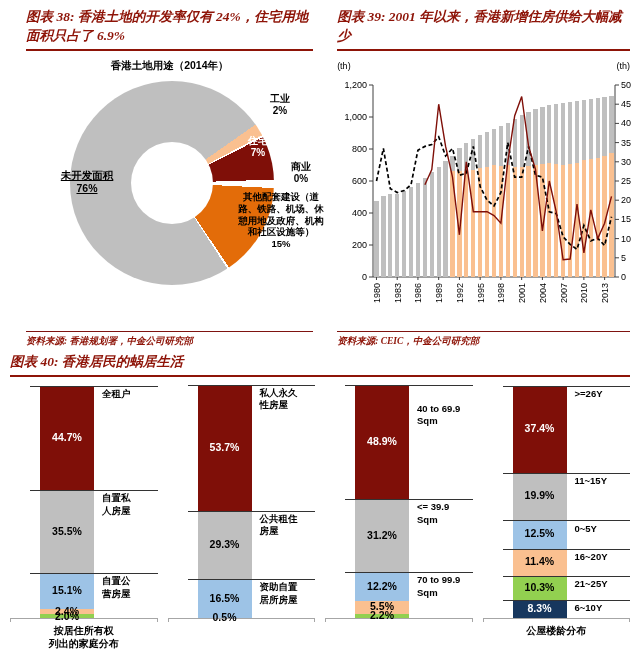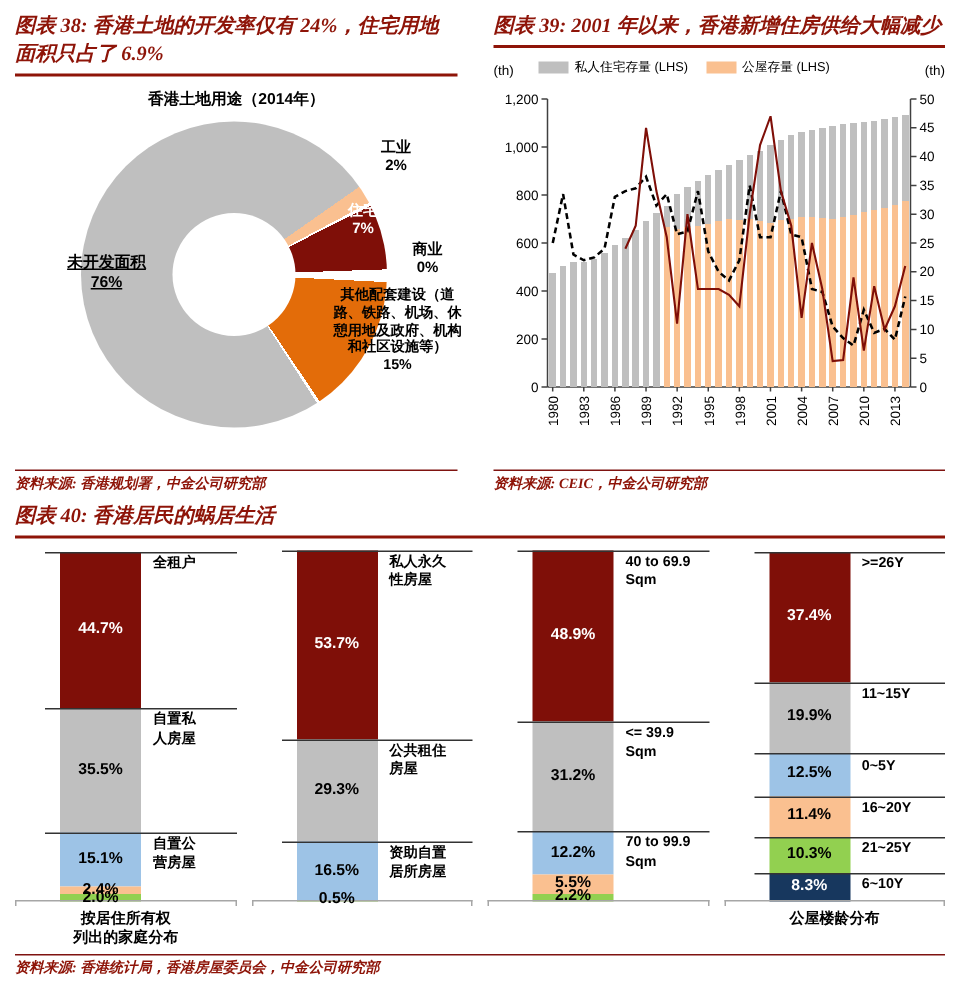--- a/index.html
+++ b/index.html
@@ -2,21 +2,21 @@
 <html><head>
 <meta charset="utf-8">
 <style>
   * { box-sizing: border-box; }
   html,body { margin:0; padding:0; }
   body {
     width:640px; height:670px; background:#ffffff; overflow:hidden;
     font-family:"Liberation Sans", sans-serif; color:#000;
   }
   .page { padding:6px 10px 0; }
-  .top-row { display:flex; gap:24px; }
+  .top-row { display:flex; gap:24px;margin-left:16px; }
   .col { display:flex; flex-direction:column; }
   .col38 { width:300px; }
   .col39 { width:306px; }
   h2.ftitle {
     margin:2px 0 3px;
     font-family:"Liberation Serif", serif;
     font-style:italic; font-weight:bold;
     font-size:13.5px; line-height:1.4; color:#8E1408;
   }
   .rule { border-top:2px solid #8E1408; margin:0 0 4px; }
@@ -101,30 +101,20 @@
       <div class="src">资料来源: 香港规划署，中金公司研究部</div>
     </section>
 
     <section class="col col39">
       <h2 class="ftitle">图表 39: 2001 年以来，香港新增住房供给大幅减少</h2>
       <div class="rule"></div>
       <div class="chart-block">
         <span class="thl">(th)</span>
         <span class="thr">(th)</span>
         <div class="legend">
-          <div class="lrow">
-            <span class="lit">
-              <span class="sw" id="sw0" style="background: rgb(191, 191, 191);"></span>
-              <span>私人住宅存量 (LHS)</span>
-            </span>
-            <span class="lit">
-              <span class="sw" id="sw1" style="background: rgb(250, 192, 144);"></span>
-              <span>公屋存量 (LHS)</span>
-            </span>
-          </div>
         </div>
         <svg id="combo" width="306" height="256">
             <line x1="36" y1="12" x2="36" y2="204" stroke="#404040" stroke-width="1"></line>
             <line x1="278" y1="12" x2="278" y2="204" stroke="#404040" stroke-width="1"></line>
             <line x1="36" y1="204" x2="278" y2="204" stroke="#404040" stroke-width="1"></line>
             <line x1="32" y1="204" x2="36" y2="204" stroke="#404040"></line>
             <text x="30" y="207" text-anchor="end" font-size="9" fill="#000">0</text>
             <line x1="32" y1="172" x2="36" y2="172" stroke="#404040"></line>
             <text x="30" y="175" text-anchor="end" font-size="9" fill="#000">200</text>
             <line x1="32" y1="140" x2="36" y2="140" stroke="#404040"></line>
@@ -303,21 +293,21 @@
             <div class="pct" style="top: 226.4px; color: rgb(0, 0, 0);">0.5%</div>
             <div class="axisline">
               <div class="etick" style="left: 0px;"></div>
               <div class="etick" style="right: 0px;"></div>
             </div>
           </div>
         </div>
         <div class="panel">
           <div class="pchart">
             <div class="bline" style="top: 0px;"></div>
-            <div class="slabel" style="top: 2px;">40 to 69.9
+            <div class="slabel" style="top: 18px;">40 to 69.9
 Sqm</div>
             <div class="seg" style="top: 0px; height: 114.4px; background: rgb(127, 15, 8);"></div>
             <div class="pct" style="top: 50.2px; color: rgb(255, 255, 255);">48.9%</div>
             <div class="bline" style="top: 114.4px;"></div>
             <div class="slabel" style="top: 116.4px;">&lt;= 39.9
 Sqm</div>
             <div class="seg" style="top: 114.4px; height: 73px; background: rgb(191, 191, 191);"></div>
             <div class="pct" style="top: 143.9px; color: rgb(0, 0, 0);">31.2%</div>
             <div class="bline" style="top: 187.4px;"></div>
             <div class="slabel" style="top: 189.4px;">70 to 99.9
@@ -361,16 +351,15 @@
             <div class="seg" style="top: 214.6px; height: 19.4px; background: rgb(23, 55, 94);"></div>
             <div class="pct" style="top: 217.3px; color: rgb(255, 255, 255);">8.3%</div>
             <div class="axisline">
               <div class="etick" style="left: 0px;"></div>
               <div class="etick" style="right: 0px;"></div>
             </div>
           </div>
           <div class="pcap">公屋楼龄分布</div>
         </div>
       </div>
-    <div class="src">资料来源: 香港统计局，香港房屋委员会，中金公司研究部</div>
   </section>
 
 </div>
 
 </body></html>

